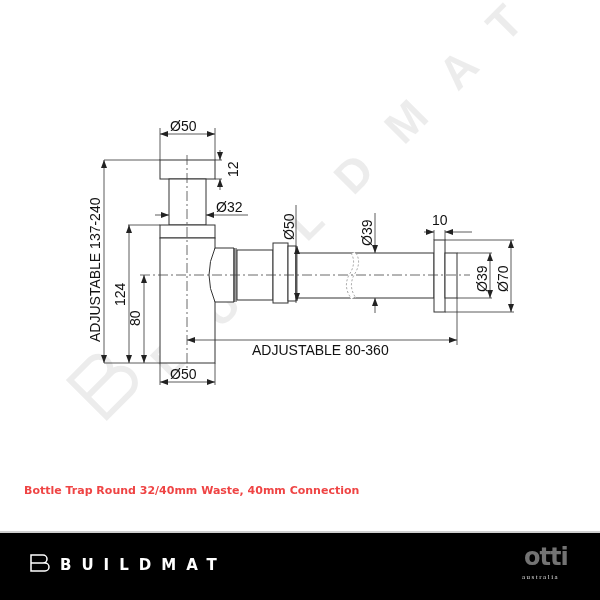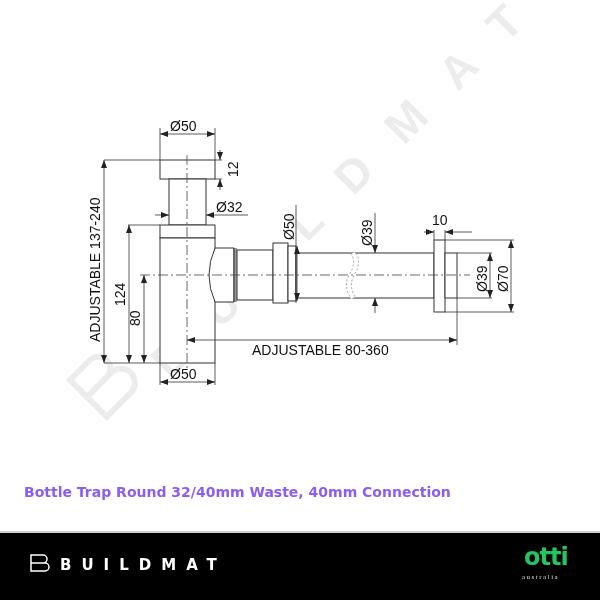--- a/index.html
+++ b/index.html
@@ -1,26 +1,26 @@
 <!DOCTYPE html>
 <html><head>
 <meta charset="utf-8">
 <style>
   html, body { margin: 0; padding: 0; }
   body { width: 600px; height: 600px; background: #ffffff; position: relative; overflow: hidden; font-family: "Liberation Sans", sans-serif; }
   .canvas { position: absolute; left: 0; top: 0; width: 600px; height: 533px; }
   .canvas svg { position: absolute; left: 0; top: 0; }
   .dim-text { font-family: "Liberation Sans", sans-serif; font-size: 14px; fill: #111; }
-  .title { position: absolute; left: 24px; top: 484px; font-family: "DejaVu Sans", sans-serif; font-weight: bold; font-size: 14px; color: #8b5cf6; letter-spacing: 0; white-space: nowrap; }
+  .title { position: absolute; left: 24px; top: 484px; font-family: "DejaVu Sans", sans-serif; font-weight: bold; font-size: 11px; color: #ef4444; letter-spacing: 0; white-space: nowrap; }
   .divider { position: absolute; left: 0; top: 531px; width: 600px; height: 2px; background: #cfcfcf; }
   .footer { position: absolute; left: 0; top: 533px; width: 600px; height: 67px; background: #000; }
   .brand { position: absolute; left: 30px; top: 20px; height: 24px; display: flex; align-items: center; }
   .brand-name { color: #fff; font-family: "DejaVu Sans", sans-serif; font-weight: bold; font-size: 15px; letter-spacing: 10px; margin-left: 8px; }
   .partner { position: absolute; right: 28px; top: 10px; width: 60px; height: 46px; }
-  .partner-name { position: absolute; left: 12px; top: 0; color: #22c55e; font-family: "DejaVu Sans", sans-serif; font-weight: bold; font-size: 24px; letter-spacing: -1px; }
+  .partner-name { position: absolute; left: 12px; top: 0; color: #737373; font-family: "DejaVu Sans", sans-serif; font-weight: bold; font-size: 24px; letter-spacing: -1px; }
   .partner-sub { position: absolute; left: 10px; top: 30px; color: #ddd; font-family: Liberation Serif, serif; font-size: 7px; letter-spacing: 1.5px; }
 </style>
 </head>
 <body>
 
 <div class="canvas">
   <svg width="600" height="533" viewBox="0 0 600 533" xmlns="http://www.w3.org/2000/svg">
     <defs>
       <marker id="arr" markerWidth="8" markerHeight="6" refX="8" refY="3" orient="auto-start-reverse" markerUnits="userSpaceOnUse">
         <path d="M0,0 L8,3 L0,6 Z" fill="#222"></path>

